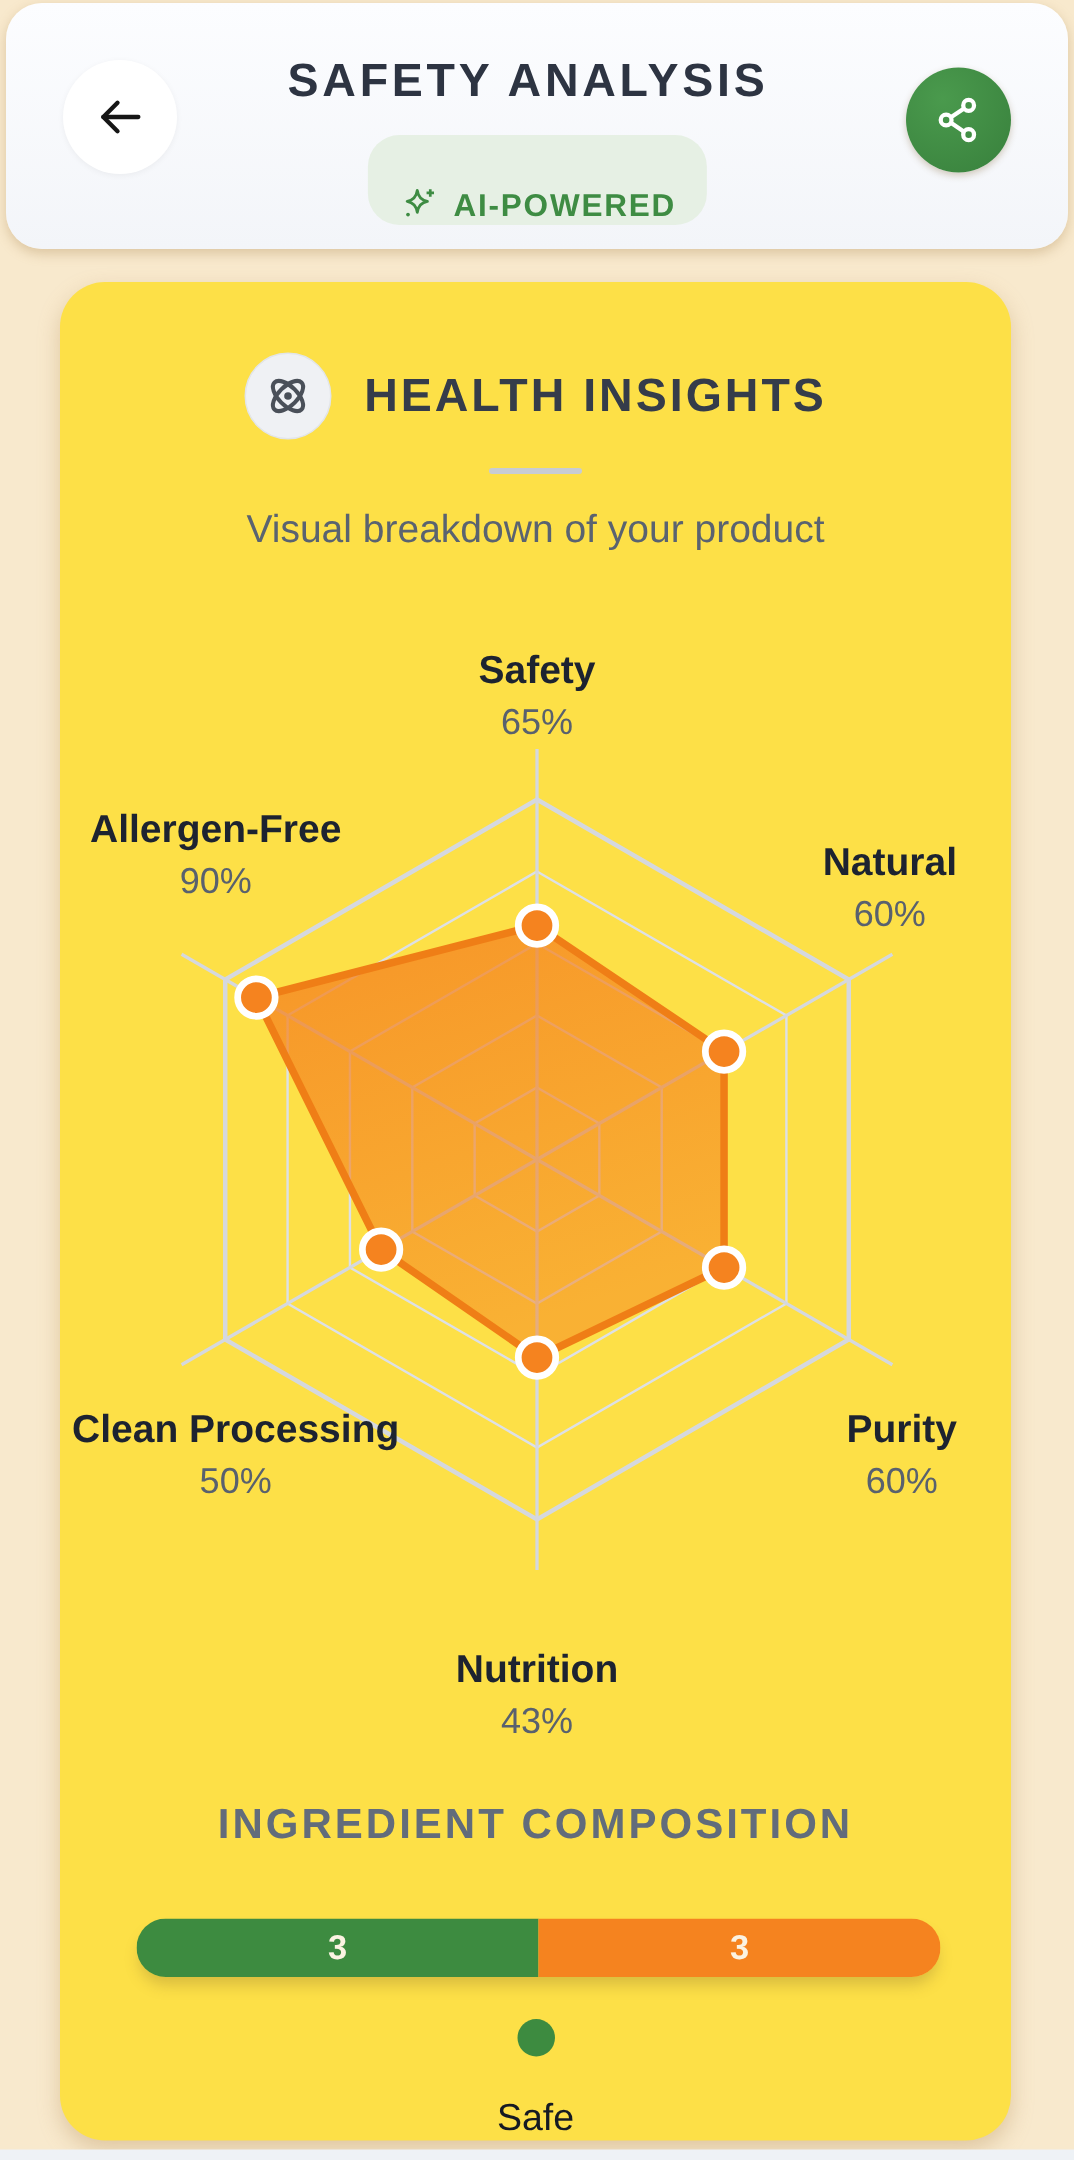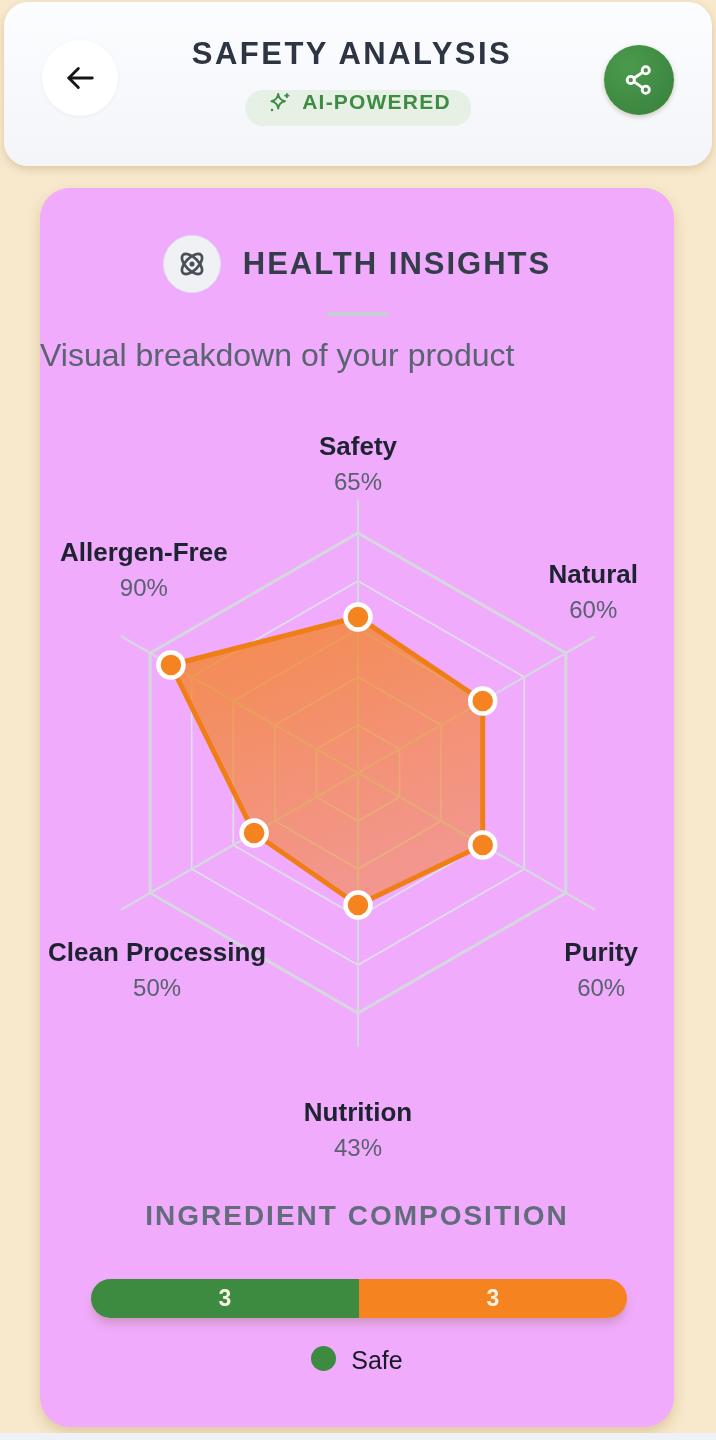--- a/index.html
+++ b/index.html
@@ -23,56 +23,56 @@
     border-radius:50%; background:#ffffff; border:none; cursor:pointer;
     display:flex; align-items:center; justify-content:center;
     box-shadow:0 1px 4px rgba(0,0,0,.05);
   }
   .header-title {
     position:absolute; left:0; right:12px; top:34px; text-align:center;
     font-size:31px; font-weight:700; letter-spacing:2.5px; color:#2d3442;
   }
   .badge {
     position:absolute; left:50%; transform:translateX(-50%); top:88px;
-    height:36px; padding:0 20px; border-radius:21px;
-    display:flex; align-items:flex-start; gap:10px;
+    height:60px; padding:0 20px; border-radius:21px;
+    display:flex; align-items:flex-end; gap:10px;
     background:#e6f0e4;
   }
   .badge-label { font-size:21px; font-weight:700; letter-spacing:1.2px; color:#3e8c43; }
   .share-btn {
     position:absolute; left:600px; top:43px; width:70px; height:70px;
     border-radius:50%; border:none; cursor:pointer;
     background:radial-gradient(circle at 35% 30%, #4a9a4d, #38803c);
     display:flex; align-items:center; justify-content:center;
     box-shadow:0 2px 5px rgba(120,90,40,.3);
   }
 
   
   .card {
     position:absolute; left:40px; top:188px; width:634px; height:1239px;
-    background:#f0abfc; border-radius:30px;
+    background:#fde047; border-radius:30px;
     box-shadow:0 6px 14px rgba(186,148,94,.4);
   }
   .card-header {
     position:absolute; top:47px; left:0; right:0;
     display:flex; align-items:center; justify-content:center; gap:22px;
   }
   .atom-badge {
     width:58px; height:58px; border-radius:50%;
     background:#eff1f4; border:1px solid #e2e5ea;
     display:flex; align-items:center; justify-content:center;
   }
   .card-title { font-size:31px; font-weight:700; letter-spacing:2px; color:#353c4a; }
   .divider {
     position:absolute; top:124px; left:50%; transform:translateX(-50%);
     width:62px; height:4px; border-radius:2px; background:#c8ccd3;
   }
   .subtitle {
-    position:absolute; top:149px; left:0; right:0; text-align:left;
-    font-size:32px; color:#5a6370;
+    position:absolute; top:149px; left:0; right:0; text-align:center;
+    font-size:26px; color:#5a6370;
   }
 
   
   .radar-svg { position:absolute; left:0; top:0; width:634px; height:1239px; pointer-events:none; }
   .radar-label { position:absolute; text-align:center; }
   .radar-label .axis-name { font-size:26px; font-weight:700; color:#1d2330; white-space:nowrap; }
   .radar-label .axis-value { margin-top:6px; font-size:24px; color:#59616e; }
   .rl-0 { left:318px; top:243px; transform:translateX(-50%); }
   .rl-1 { right:36px;  top:371px; }
   .rl-2 { right:36px;  top:749px; }
@@ -91,21 +91,21 @@
     box-shadow:0 7px 10px -2px rgba(120,90,40,.28);
   }
   .comp-seg {
     display:flex; align-items:center; justify-content:center;
     font-size:23px; font-weight:700; color:#fbf3e2;
   }
   .comp-legend {
     position:absolute; top:1158px; left:0; right:0;
     display:flex; justify-content:center; gap:110px;
   }
-  .legend-item { display:flex; gap:15px; }
+  .legend-item { display:flex; align-items:center; gap:27px;flex-direction:column; }
   .legend-dot { width:25px; height:25px; border-radius:50%; }
   .legend-label { font-size:25px; color:#151a23; font-weight:500; }
 
   .bottom-strip { position:absolute; left:0; bottom:0; width:716px; height:7px; background:#eef2f6; }
 </style>
 </head>
 <body>
 
 <div class="header-bar">
   <button class="back-btn">

